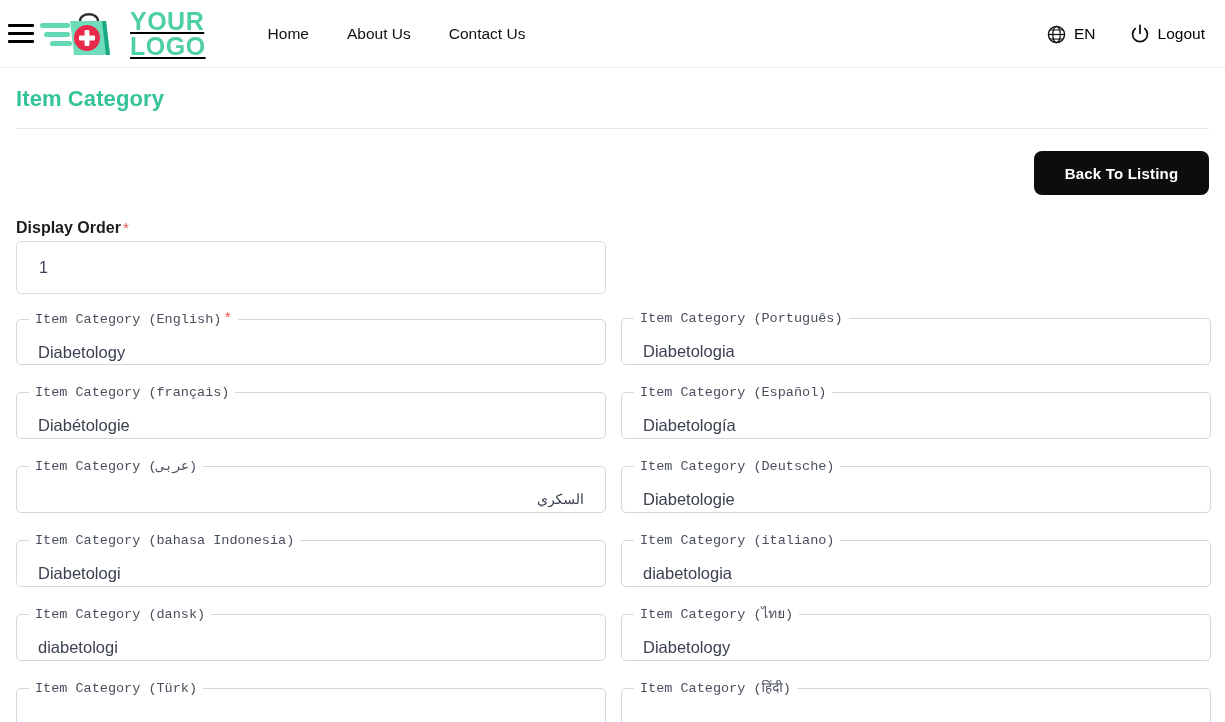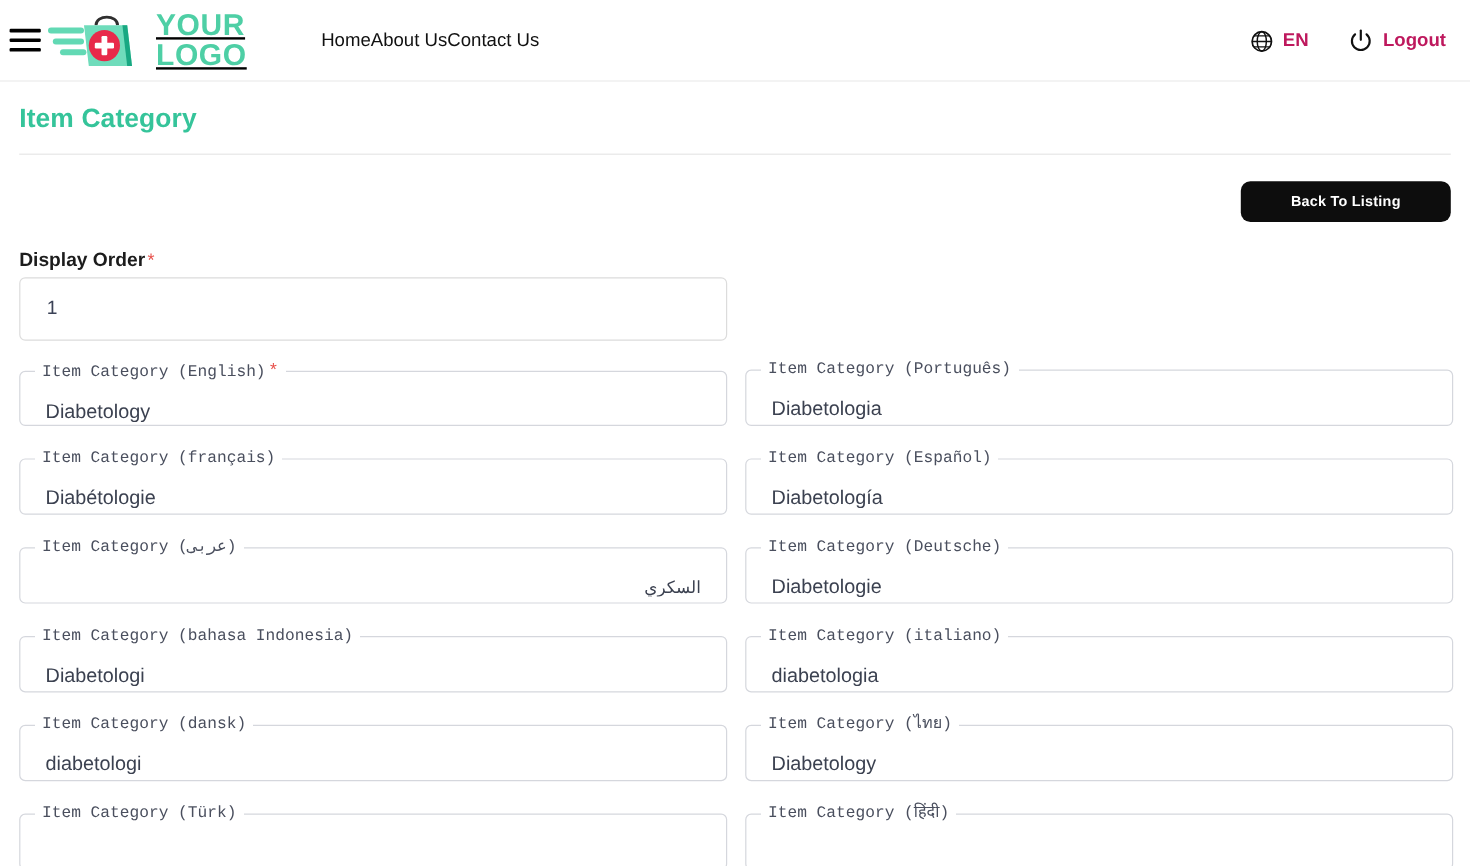--- a/index.html
+++ b/index.html
@@ -52,20 +52,21 @@
     line-height: 25px;
     font-weight: 700;
     color: #4ecfa5;
     letter-spacing: 0.5px;
   }
   .logo-text div { display: block; }
 
   .nav {
     display: flex;
     align-items: flex-end;
+    gap: 38px;
     margin-left: 62px;
   }
   .nav a {
     font-size: 15.5px;
     color: #111111;
     text-decoration: none;
     font-weight: 500;
     cursor: pointer;
   }
 
@@ -76,22 +77,22 @@
     height: 68px;
     display: flex;
     align-items: center;
     gap: 34px;
   }
   .hr-item {
     display: flex;
     align-items: center;
     gap: 8px;
     font-size: 15.5px;
-    color: #be185d;
-    font-weight: 700;
+    color: #000000;
+    font-weight: 400;
     cursor: pointer;
   }
   .hr-item svg { display: block; }
 
   
   .page-title-wrap {
     padding: 18px 16px 0 16px;
   }
   .page-title {
     font-size: 22px;
@@ -111,24 +112,24 @@
   .action-bar {
     padding: 22px 16px 0 16px;
     display: flex;
     justify-content: flex-end;
   }
   .btn-dark {
     background: #0d0d0d;
     color: #ffffff;
     border: none;
     border-radius: 8px;
-    font-size: 12px;
+    font-size: 15px;
     font-weight: 700;
     padding: 4px 22px;
-    height: 34px;
+    height: 44px;
     min-width: 175px;
     cursor: pointer;
     font-family: "Liberation Sans", sans-serif;
     letter-spacing: 0.2px;
   }
 
   
   .form-area { padding: 0 16px; margin-top: 24px; }
 
   .field-label {

